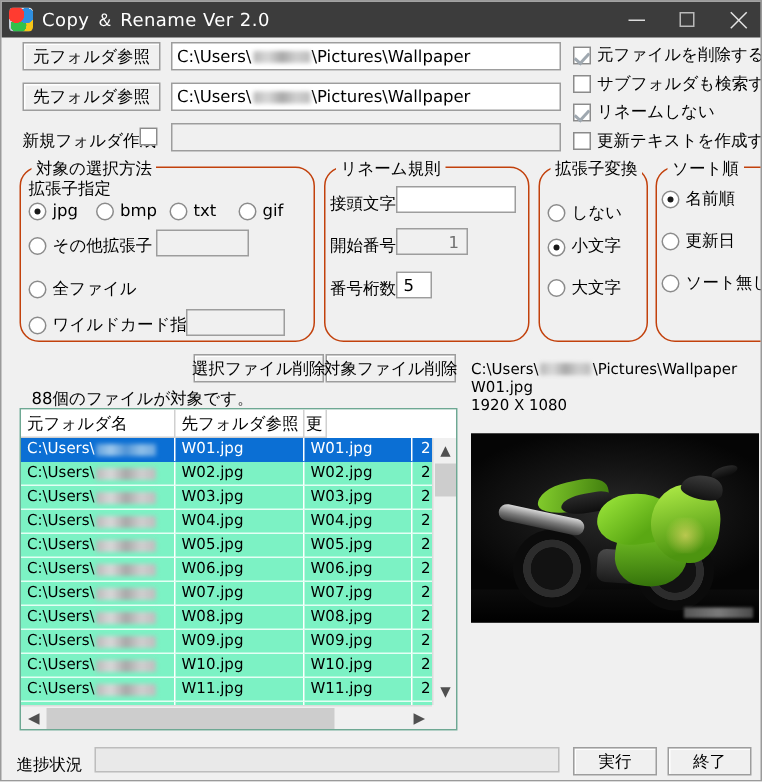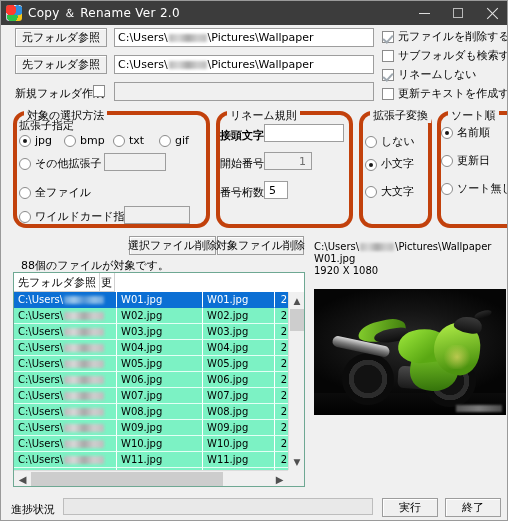--- a/index.html
+++ b/index.html
@@ -100,21 +100,21 @@
     border-radius: 50%; margin-right: 4px; position: relative; flex: 0 0 auto;
   }
   .radio.on:after {
     content: ""; position: absolute; left: 3px; top: 3px;
     width: 4px; height: 4px; border-radius: 50%; background: #1a1a1a;
   }
   .rblabel { font-size: 11px; color: #000; }
 
   .groupbox {
     position: absolute;
-    border: 4px solid #c2410c;
+    border: 1px solid #c2410c;
     border-radius: 13px;
     padding-left: 47px;
   }
   .grouptitle {
     position: absolute; top: -7px; left: 7px;
     background: #f0f0f0; padding: 0 3px; font-size: 11px; color: #000;
     white-space: nowrap;
   }
 
   
@@ -316,21 +316,21 @@
 
   <div class="rbrow" style="left:18px; top:208px;">
     <span class="radio"></span>
     <span class="rblabel">ワイルドカード指定</span>
   </div>
   <div class="tbox disabled" style="left:123px; top:205px; width:66px; height:18px; position:absolute;"></div>
 
   <div class="groupbox" style="left:215px; top:110px; width:137px; height:117px;">
     <span class="grouptitle">リネーム規則</span>
   </div>
-  <div class="lbl" style="left:219px; top:127px;font-weight:bold;">接頭文字</div>
+  <div class="lbl" style="left:219px; top:127px;">接頭文字</div>
   <div class="tbox" style="left:263px; top:123px; width:80px; height:18px; position:absolute;"></div>
 
   <div class="lbl" style="left:219px; top:155px;">開始番号</div>
   <div class="tbox num disabled" style="left:263px; top:151px; width:48px; height:18px; position:absolute;">1</div>
 
   <div class="lbl" style="left:219px; top:184px;">番号桁数</div>
   <div class="tbox numleft" style="left:263px; top:180px; width:24px; height:18px; position:absolute;">5</div>
 
   <div class="groupbox" style="left:358px; top:110px; width:73px; height:117px;">
     <span class="grouptitle">拡張子変換</span>
@@ -363,20 +363,21 @@
     <span class="radio"></span>
     <span class="rblabel">ソート無し</span>
   </div>
 
   <div class="btn" style="left:216px; top:235px; width:87px; height:19px; position:absolute;">対象ファイル削除</div>
   <div class="btn" style="left:128px; top:235px; width:87px; height:19px; position:absolute;">選択ファイル削除</div>
   <div class="lbl" style="left:20px; top:257px;">88個のファイルが対象です。</div>
 
   <div id="listwrap">
     <div id="lv-header">
+      <div class="hcell" style="width:103px;">元フォルダ名</div>
       <div class="hcell" style="width:86px;">先フォルダ参照</div>
       <div class="hcell" style="width:15px; padding-left:1px;">更</div>
     </div>
 
     <div id="lv-body">
       <div class="lrow sel">
         <div class="lcell" style="width:103px;">
             <span>C:\Users\</span>
             <span class="blur" style="width:40px;"></span>
           </div>

